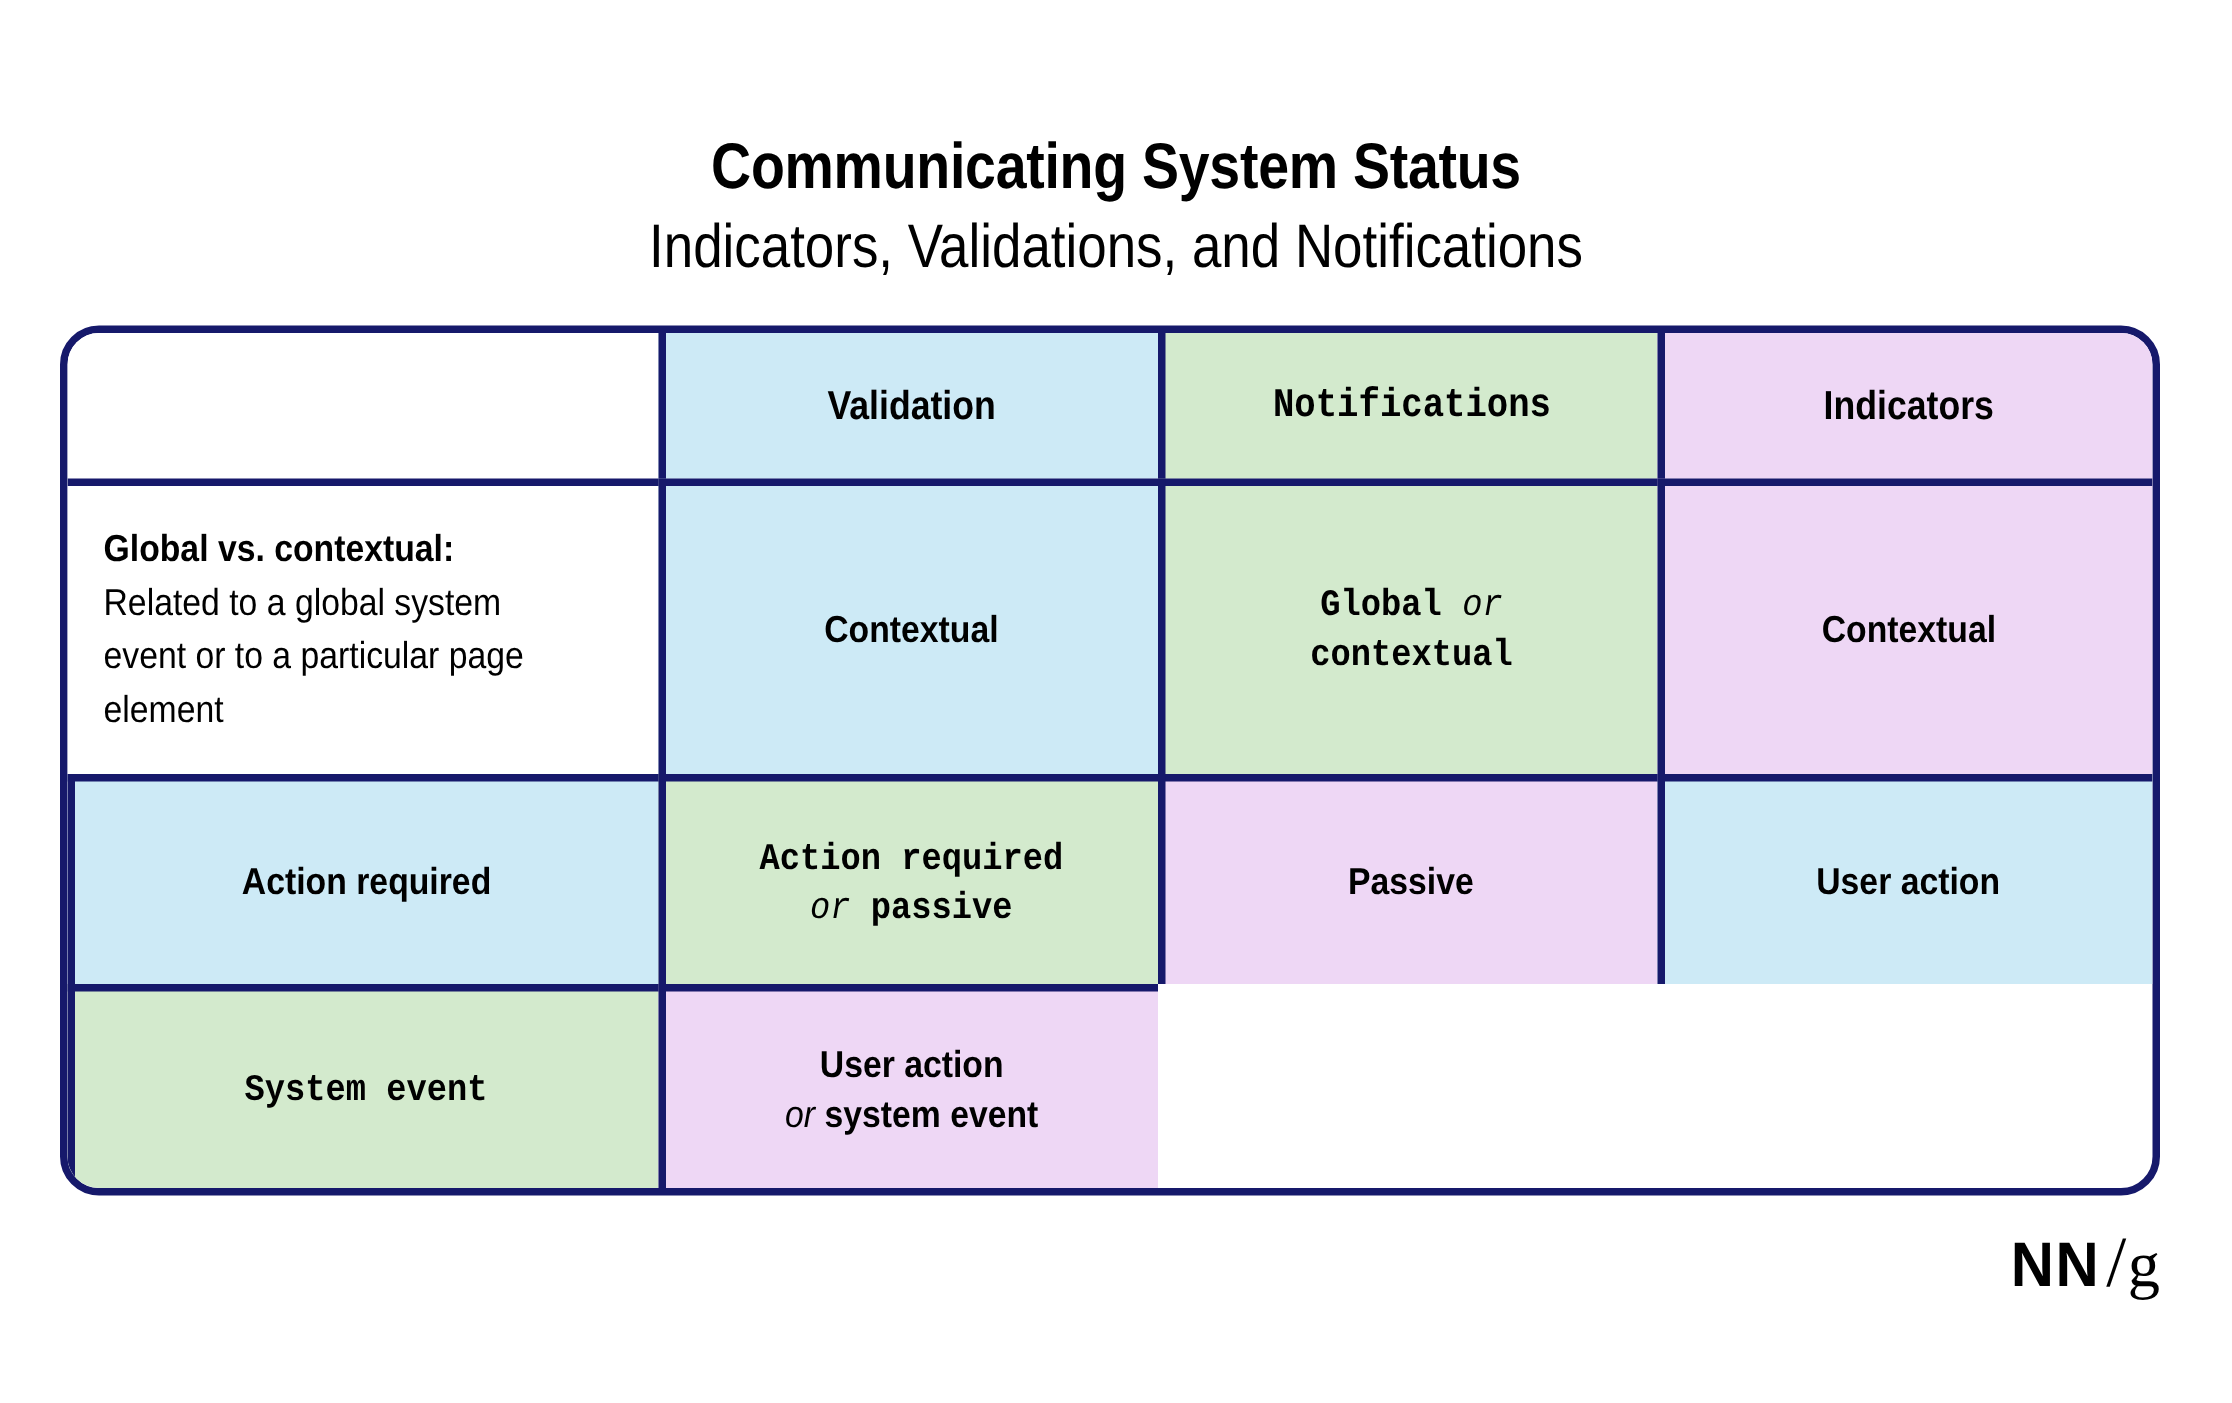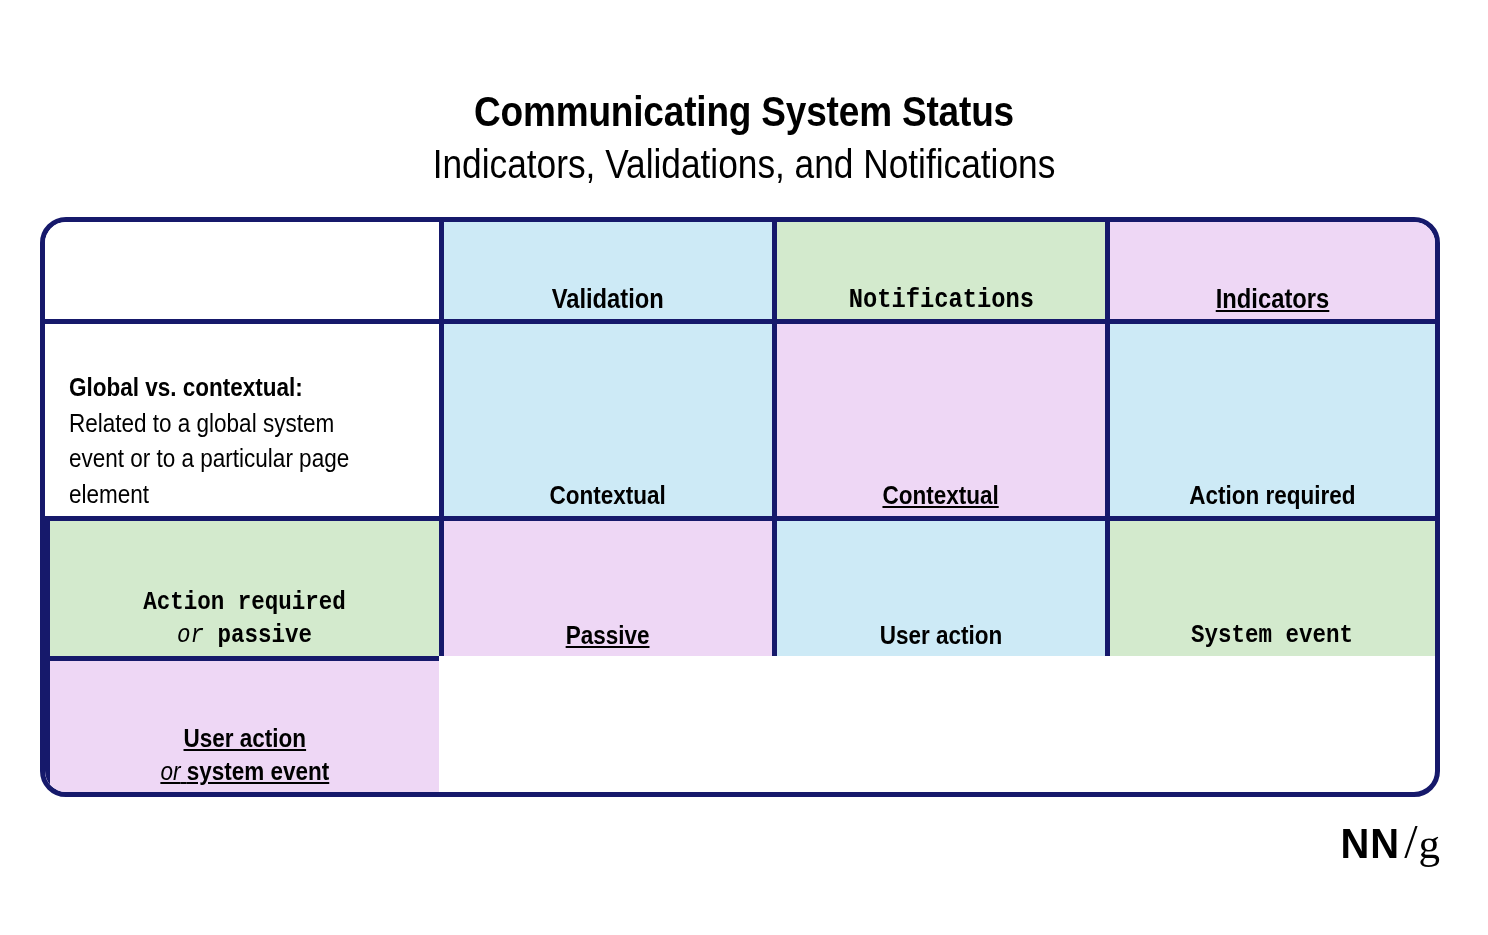--- a/index.html
+++ b/index.html
@@ -61,41 +61,41 @@
     width: 100%;
     height: 100%;
     display: grid;
     grid-template-columns: 394px 333px 333px 330px;
     grid-template-rows: 97px 197px 140px 136px;
     box-sizing: border-box;
   }
   .cell {
     box-sizing: border-box;
     display: flex;
-    align-items: flex-end;
+    align-items: center;
     justify-content: center;
     text-align: center;
     padding: 4px 12px;
     position: relative;
   }
   .cell.rowlabel {
     justify-content: flex-start;
     text-align: left;
     padding-left: 24px;
     padding-right: 26px;
     background: #ffffff;
   }
   
   .sep-l { border-left: 5px solid #16196b; }
   
   .sep-t { border-top: 5px solid #16196b; }
 
   .c-blue  { background: #cdeaf6; }
   .c-green { background: #d3eacd; font-family: Liberation Mono, monospace; }
-  .c-pink  { background: #eed7f5; text-decoration: underline; }
+  .c-pink  { background: #eed7f5; }
 
   .hdr-text {
     font-size: 27px;
     font-weight: bold;
     transform: scaleX(0.88);
     white-space: nowrap;
   }
 
   .val-text {
     font-size: 25px;
@@ -182,20 +182,26 @@
       <div class="label-text">
         <span class="lead">Global vs. contextual:</span><br>
         <span class="body">Related to a global system event or to a particular page element</span>
       </div>
     </div>
     <div class="cell c-blue sep-l sep-t">
       <div class="val-text">
         <span>Contextual</span>
       </div>
     </div>
+    <div class="cell c-green sep-l sep-t">
+      <div class="val-text">
+        <span>Global </span><span class="or">or</span><br>
+        <span>contextual</span>
+      </div>
+    </div>
     <div class="cell c-pink sep-l sep-t">
       <div class="val-text">
         <span>Contextual</span>
       </div>
     </div>
 
     <div class="cell c-blue sep-l sep-t">
       <div class="val-text">
         <span>Action required</span>
       </div>

